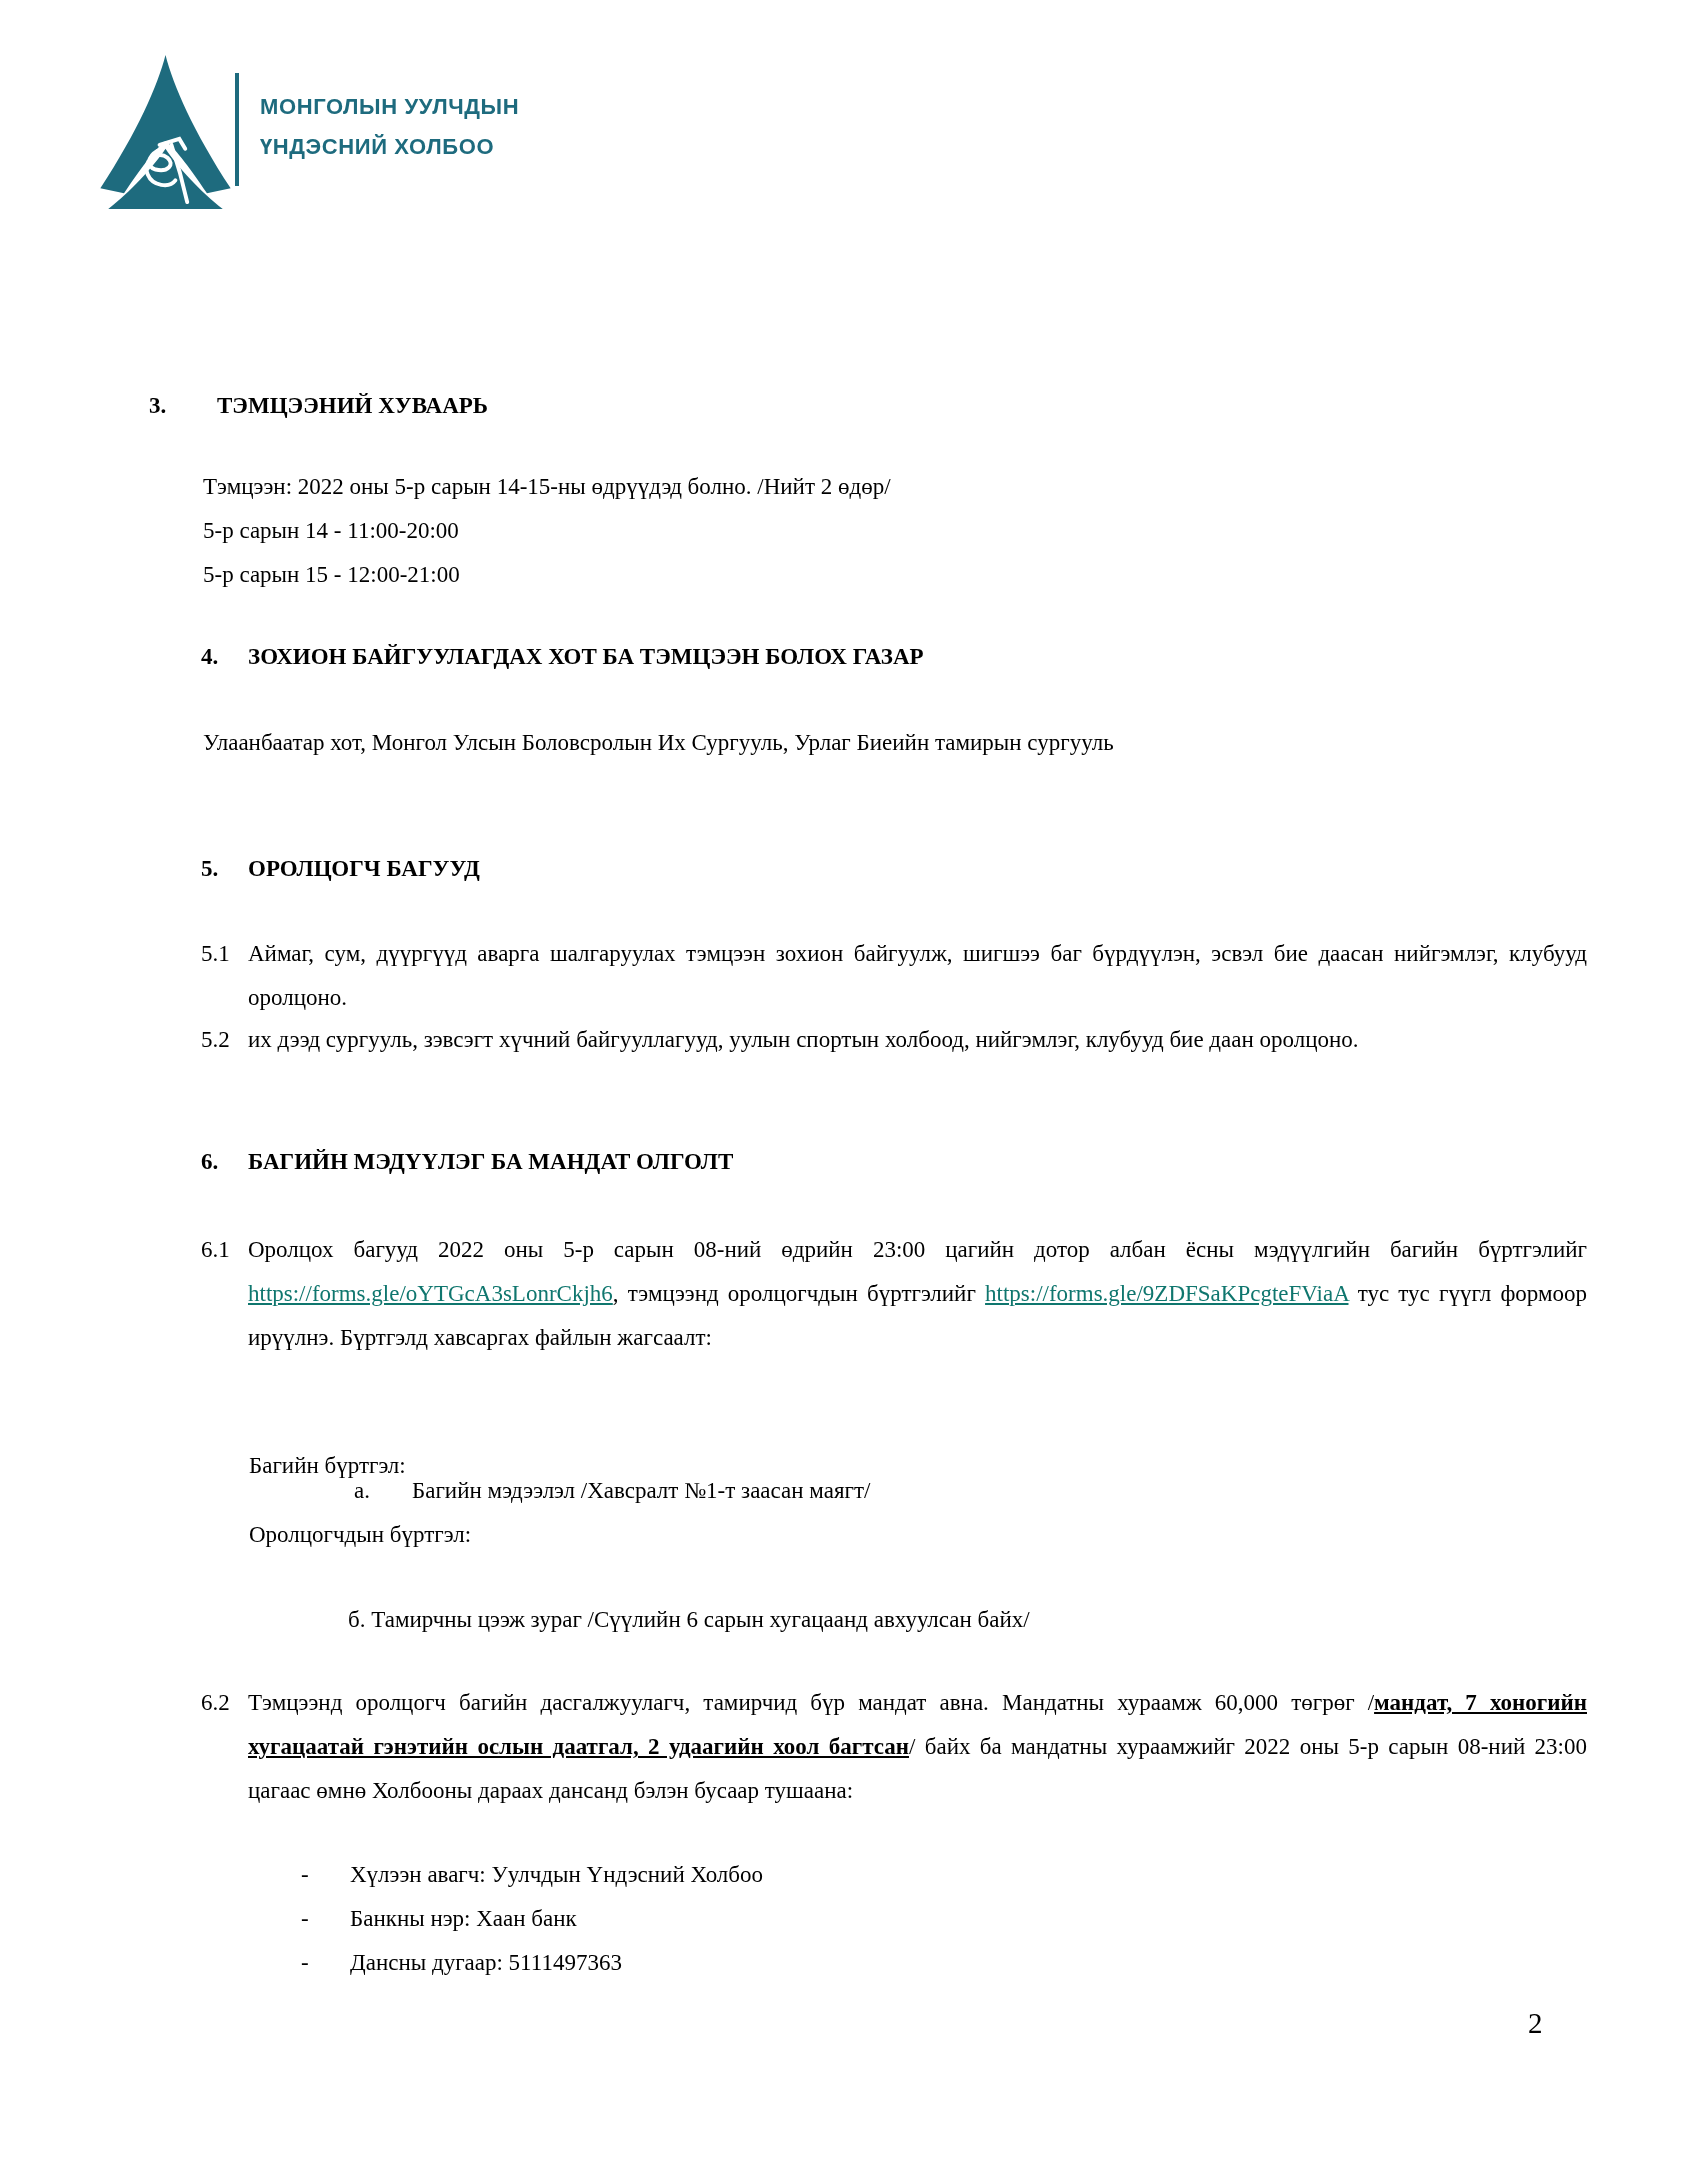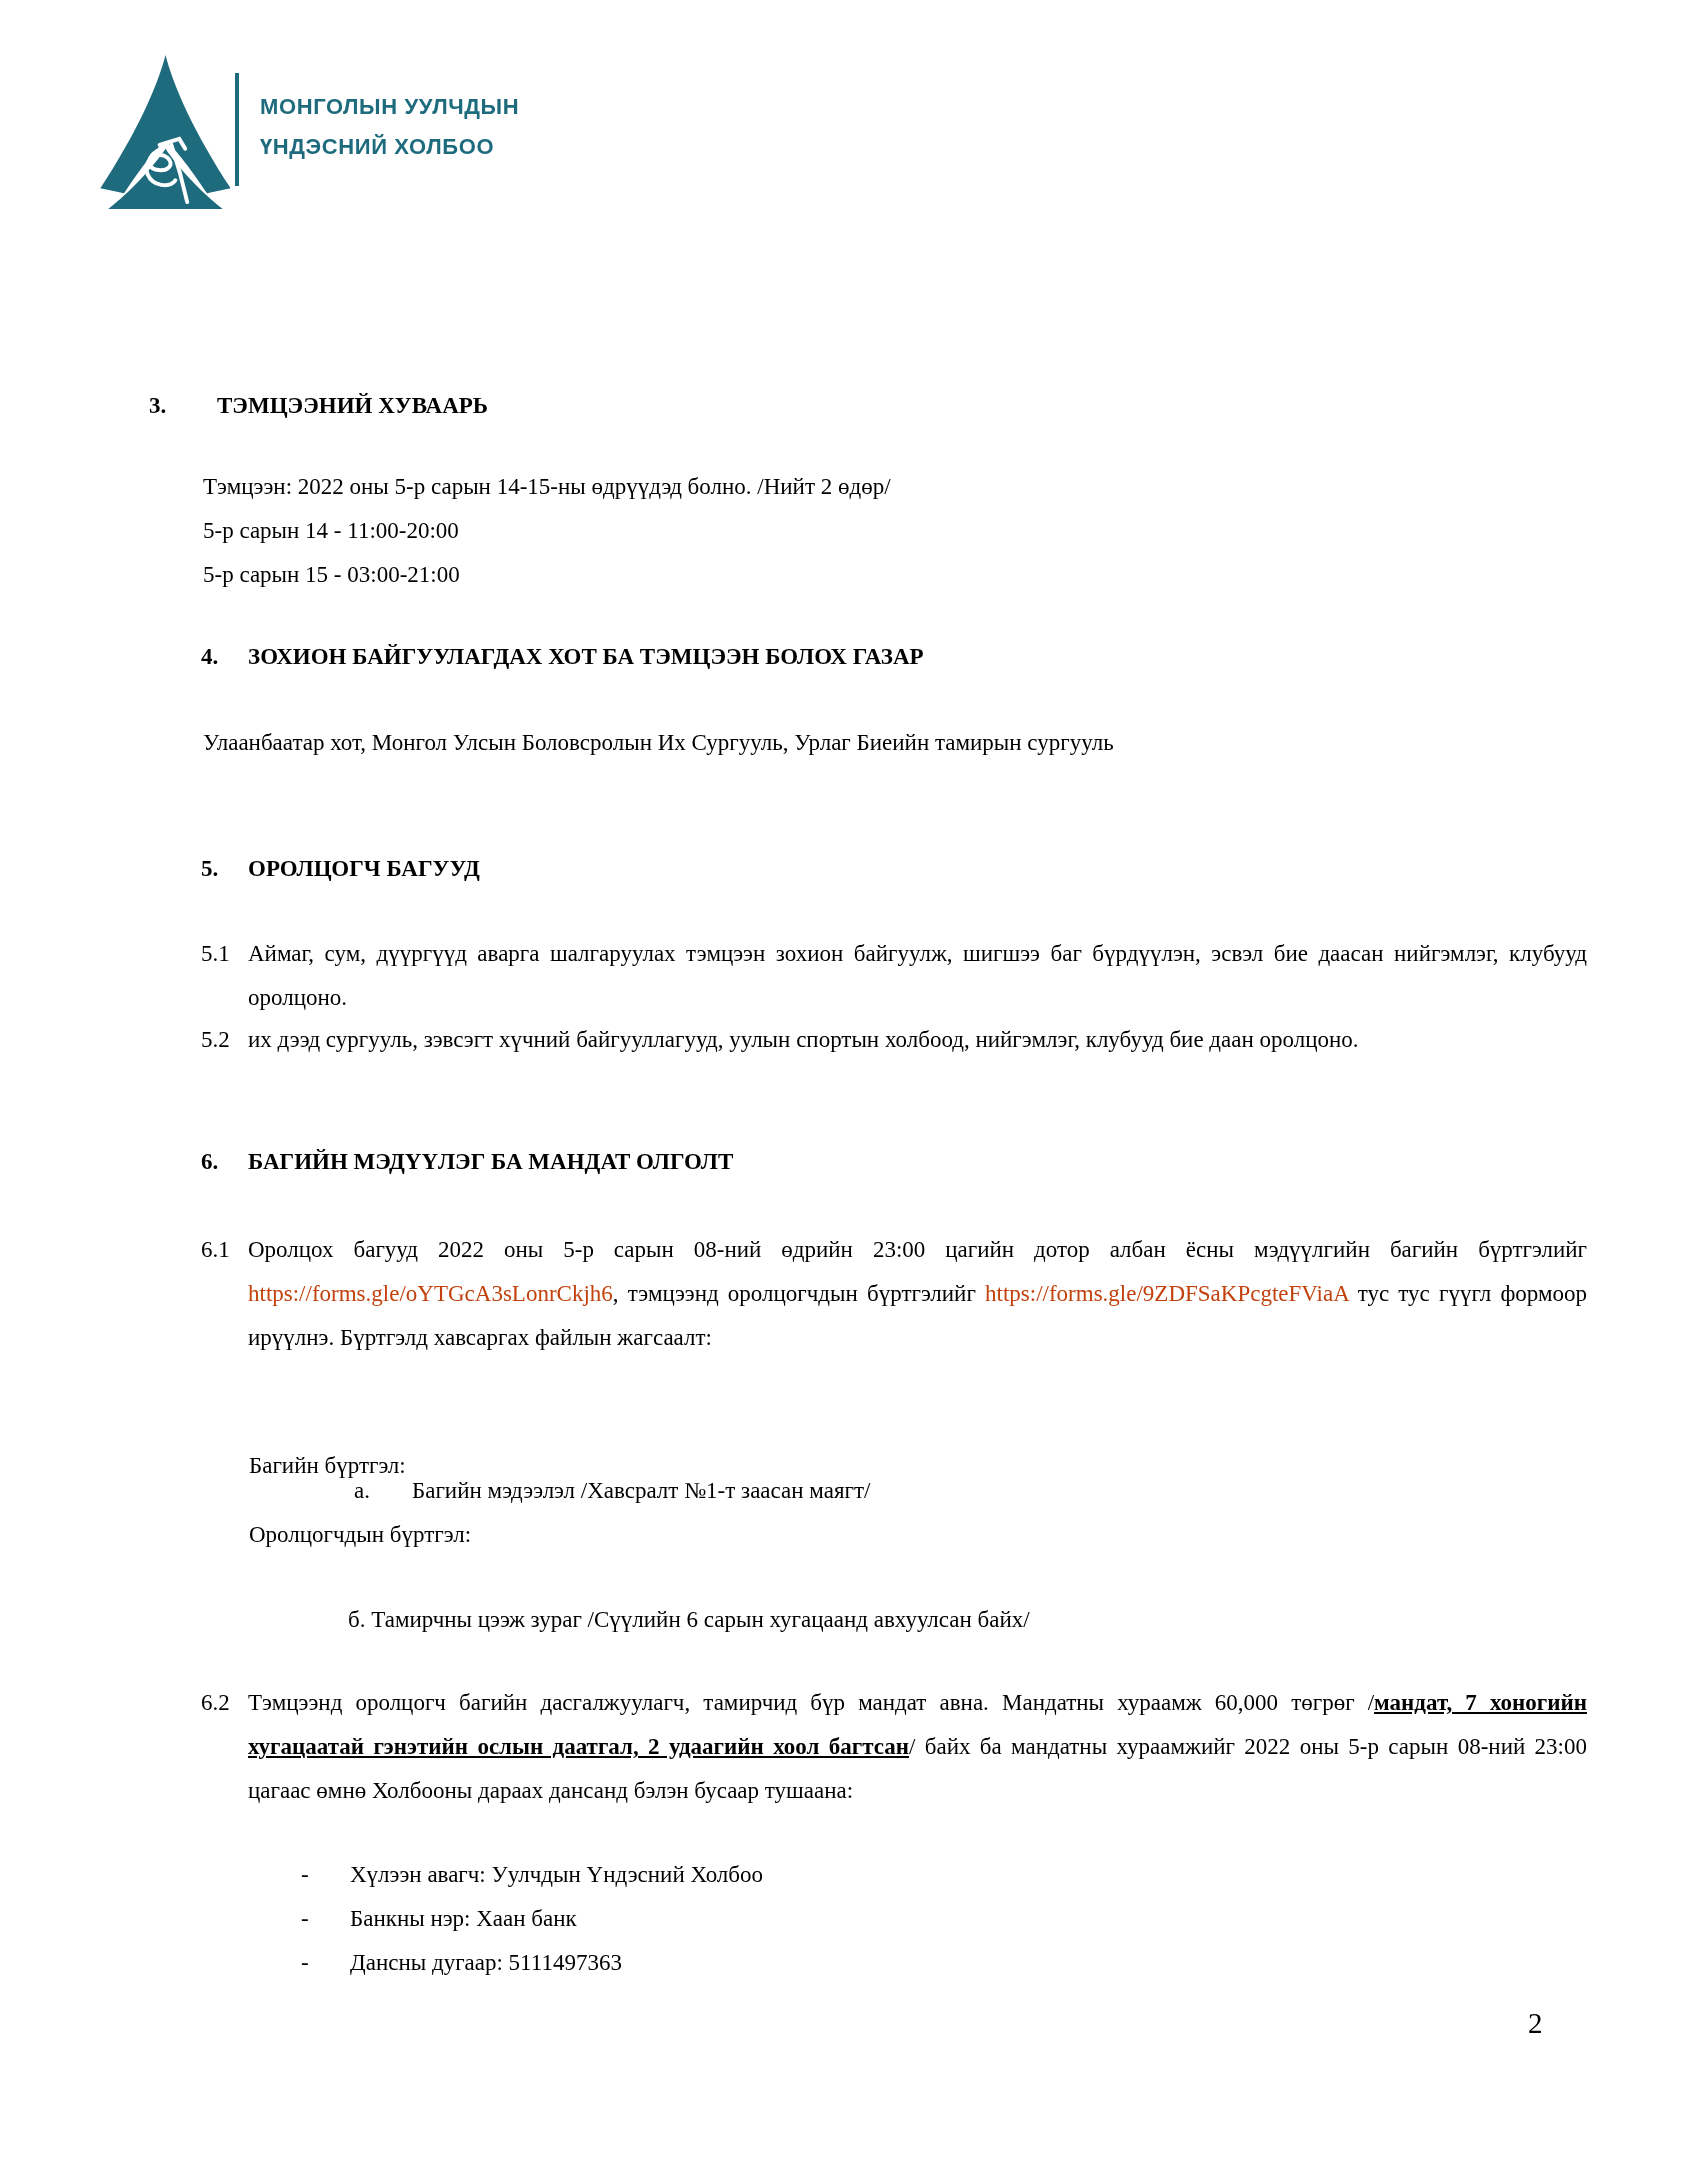--- a/index.html
+++ b/index.html
@@ -12,21 +12,21 @@
     overflow:hidden;
     margin:0 auto;
   }
   .abs{position:absolute;}
   .body-text{font-size:23px;line-height:44px;}
   .just{text-align:justify;}
   .heading{font-weight:bold;font-size:23px;line-height:44px;white-space:nowrap;}
   .hnum{display:inline-block;}
   .hang{padding-left:47px;text-indent:-47px;}
   .inum{display:inline-block;width:47px;text-indent:0;}
-  a.doc-link{color:#c2410c;cursor:pointer;}
+  a.doc-link{color:#0f766e;text-decoration:underline;cursor:pointer;}
   .bold-u{font-weight:bold;text-decoration:underline;}
   .marker-row{display:flex;}
   .marker-a{display:inline-block;width:58px;flex:none;}
   .bullet-row{display:flex;padding-left:98px;}
   .bullet-dash{display:inline-block;width:49px;flex:none;}
   
   .logo-text{
     font-family:"Liberation Sans",sans-serif;
     font-weight:bold;
     font-size:22px;
@@ -71,21 +71,21 @@
     <div>ҮНДЭСНИЙ ХОЛБОО</div>
   </div>
 
   <div class="abs heading" style="left:149px;top:384px;">
     <span class="hnum" style="width:68px;">3.</span><span>ТЭМЦЭЭНИЙ ХУВААРЬ</span>
   </div>
 
   <div class="abs body-text" style="left:203px;top:465px;width:1346px;">
     <div>Тэмцээн: 2022  оны 5-р сарын 14-15-ны өдрүүдэд болно. /Нийт 2 өдөр/</div>
     <div>5-р сарын 14 - 11:00-20:00</div>
-    <div>5-р сарын 15 - 03:00-21:00</div>
+    <div>5-р сарын 15 - 12:00-21:00</div>
   </div>
 
   <div class="abs heading" style="left:201px;top:635px;">
     <span class="hnum" style="width:47px;">4.</span><span>ЗОХИОН БАЙГУУЛАГДАХ ХОТ БА ТЭМЦЭЭН БОЛОХ ГАЗАР</span>
   </div>
 
   <div class="abs body-text just" style="left:203px;top:721px;width:1337px;">Улаанбаатар хот,  Монгол Улсын Боловсролын Их Сургууль, Урлаг Биеийн тамирын сургууль</div>
 
   <div class="abs heading" style="left:201px;top:847px;">
     <span class="hnum" style="width:47px;">5.</span><span>ОРОЛЦОГЧ БАГУУД</span>

